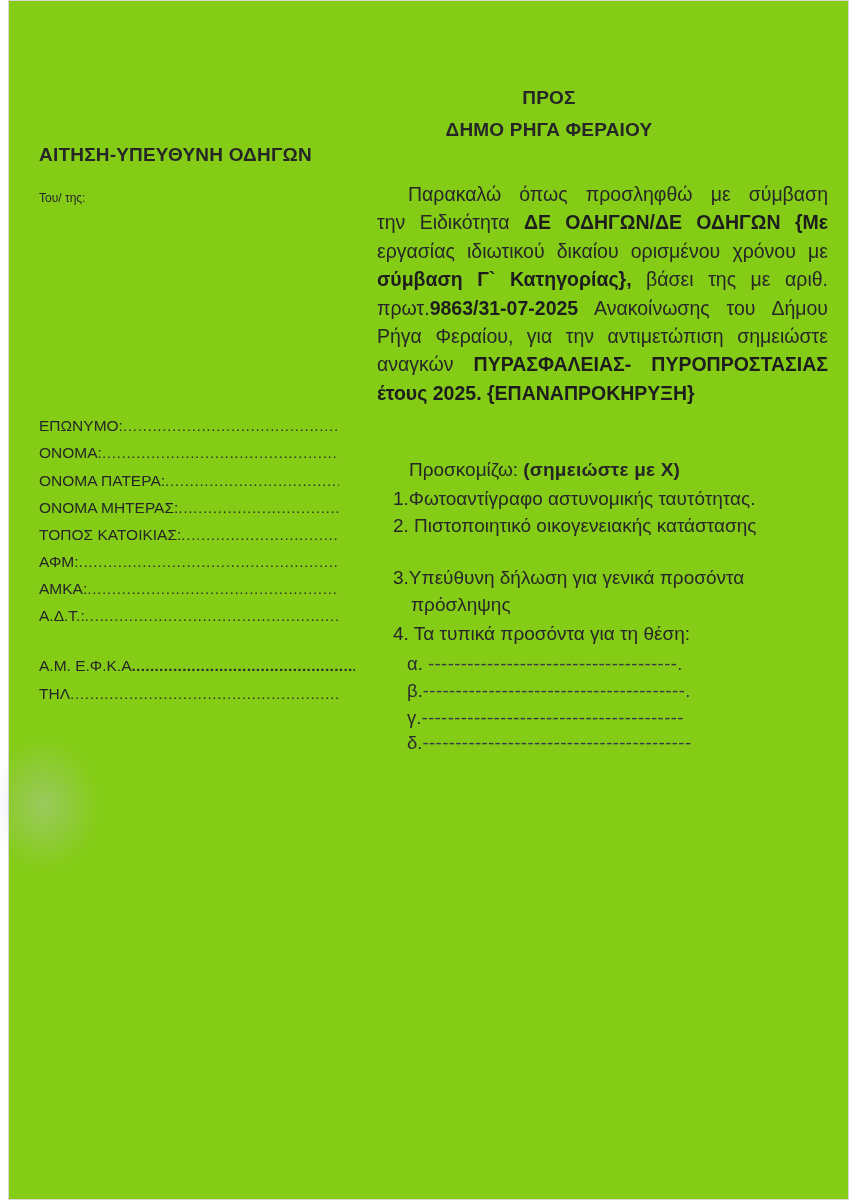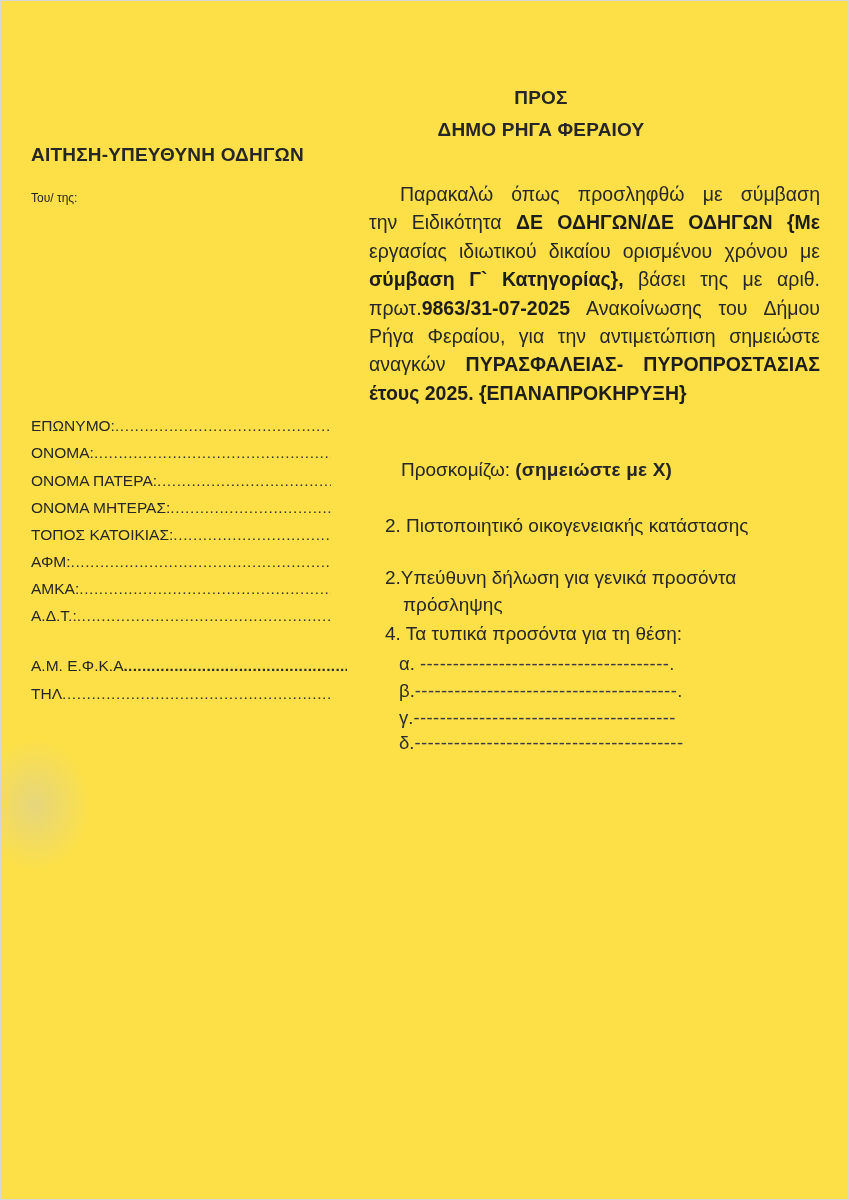--- a/index.html
+++ b/index.html
@@ -1,20 +1,20 @@
 <!DOCTYPE html>
 <html><head>
 <meta charset="utf-8">
 <style>
   html,body{margin:0;padding:0;}
   body{
     width:849px;height:1200px;background:#ffffff;position:relative;
     font-family:"Liberation Sans", sans-serif;color:#262626;overflow:hidden;
   }
-  .page{position:absolute;inset:0;border:1px solid #d6d6d6;background:#fde047;}
+  .page{position:absolute;inset:0;border:1px solid #d6d6d6;background:#84cc16;margin-left:8px;}
   .abs{position:absolute;}
   
   .hdr{left:380px;width:320px;text-align:center;font-weight:bold;font-size:19px;letter-spacing:.2px;}
   #hdr-to{top:86px;}
   #hdr-recipient{top:118px;}
   
   #form-title{left:30px;top:143px;font-weight:bold;font-size:19px;letter-spacing:.2px;}
   #of-label{left:30px;top:190px;font-weight:normal;font-size:12px;}
   .frow{
     left:30px;width:300px;font-size:15.5px;line-height:19px;
@@ -75,22 +75,23 @@
   <div class="abs frow" style="top:497px"><span>ΟΝΟΜΑ ΜΗΤΕΡΑΣ:</span><span class="fdots">................................................................................</span></div>
   <div class="abs frow" style="top:524px"><span>ΤΟΠΟΣ ΚΑΤΟΙΚΙΑΣ:</span><span class="fdots">................................................................................</span></div>
   <div class="abs frow" style="top:551px"><span>ΑΦΜ:</span><span class="fdots">................................................................................</span></div>
   <div class="abs frow" style="top:578px"><span>ΑΜΚΑ:</span><span class="fdots">................................................................................</span></div>
   <div class="abs frow" style="top:605px"><span>Α.Δ.Τ.:</span><span class="fdots">................................................................................</span></div>
 
   <div class="abs frow bold-dots" style="top:655px"><span>Α.Μ. Ε.Φ.Κ.Α</span><span class="fdots">................................................................................</span></div>
   <div class="abs frow" style="top:683px"><span>ΤΗΛ</span><span class="fdots">................................................................................</span></div>
 
   <div class="abs" id="docs-heading"><span>Προσκομίζω: </span><b>(σημειώστε με Χ)</b></div>
+  <div class="abs c-item" style="top:487px">1.Φωτοαντίγραφο αστυνομικής ταυτότητας.</div>
   <div class="abs c-item" style="top:514px">2. Πιστοποιητικό οικογενειακής κατάστασης</div>
-  <div class="abs c-item" style="top:566px">2.Υπεύθυνη δήλωση για γενικά προσόντα</div>
+  <div class="abs c-item" style="top:566px">3.Υπεύθυνη δήλωση για γενικά προσόντα</div>
   <div class="abs c-cont" style="top:593px">πρόσληψης</div>
   <div class="abs c-item" style="top:622px">4. Τα τυπικά προσόντα για τη θέση:</div>
 
   <div class="abs slot" style="top:652px"><span>α. </span><span class="dashes">--------------------------------------.</span></div>
   <div class="abs slot" style="top:679px"><span>β.</span><span class="dashes">----------------------------------------.</span></div>
   <div class="abs slot" style="top:706px"><span>γ.</span><span class="dashes">----------------------------------------</span></div>
   <div class="abs slot" style="top:731px"><span>δ.</span><span class="dashes">-----------------------------------------</span></div>
 
 </div>
 

